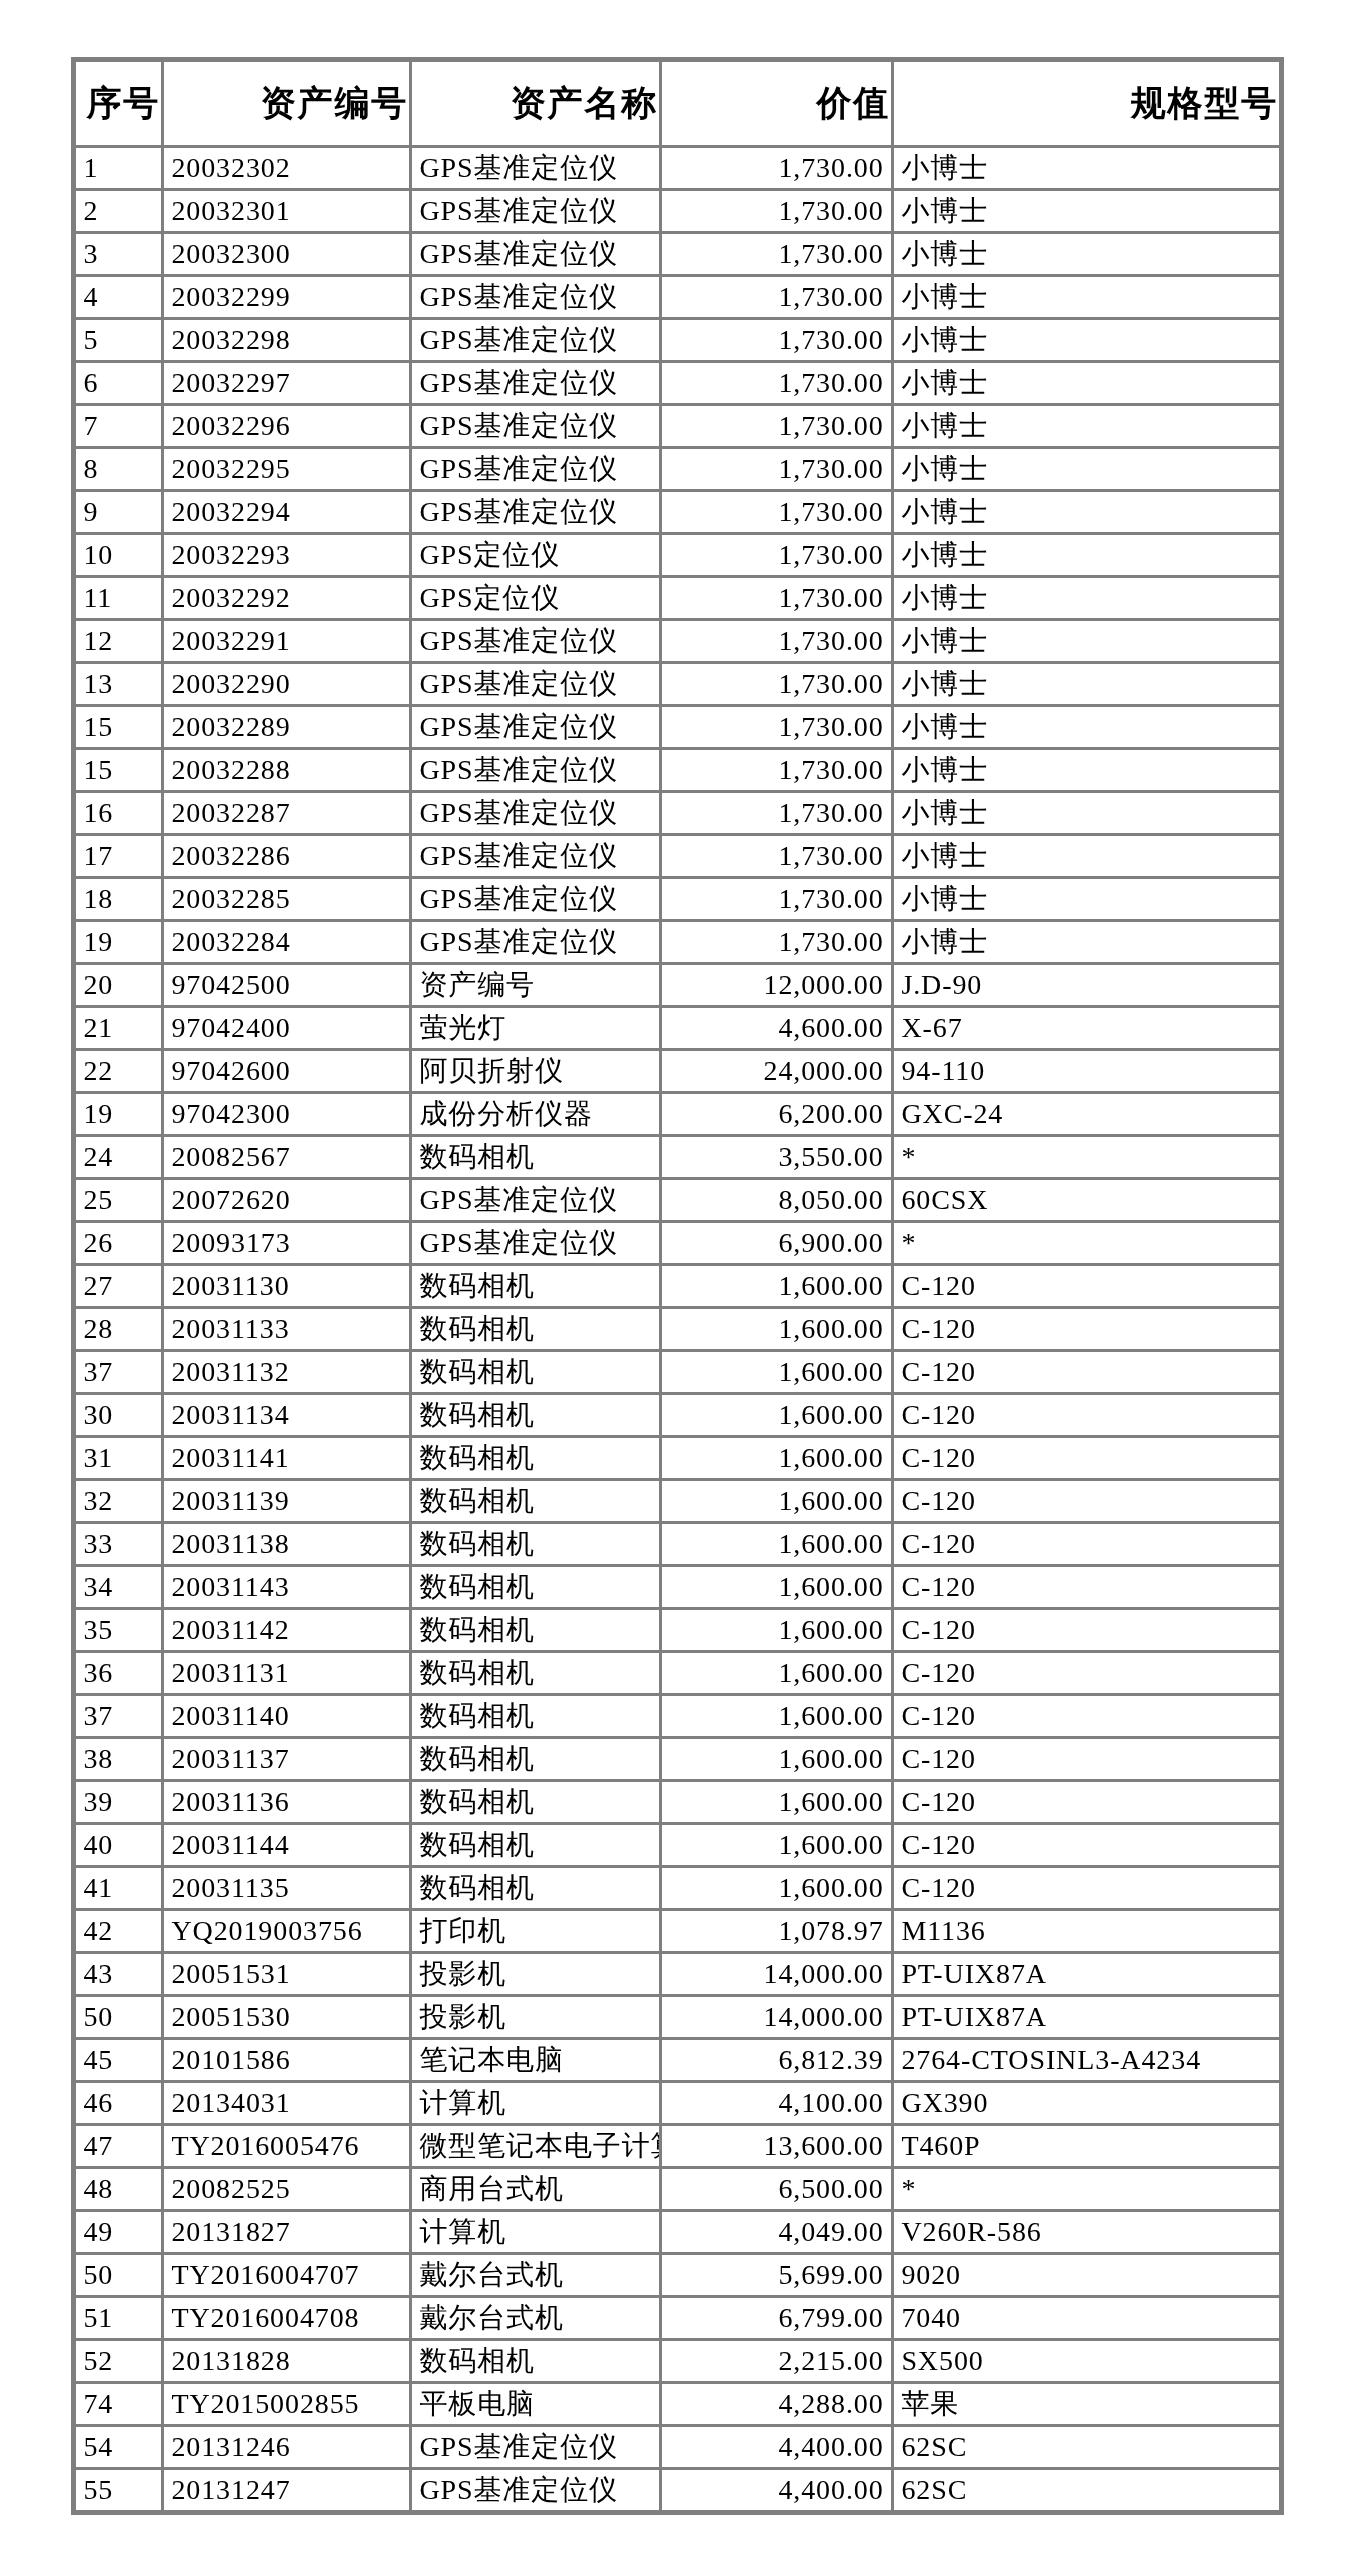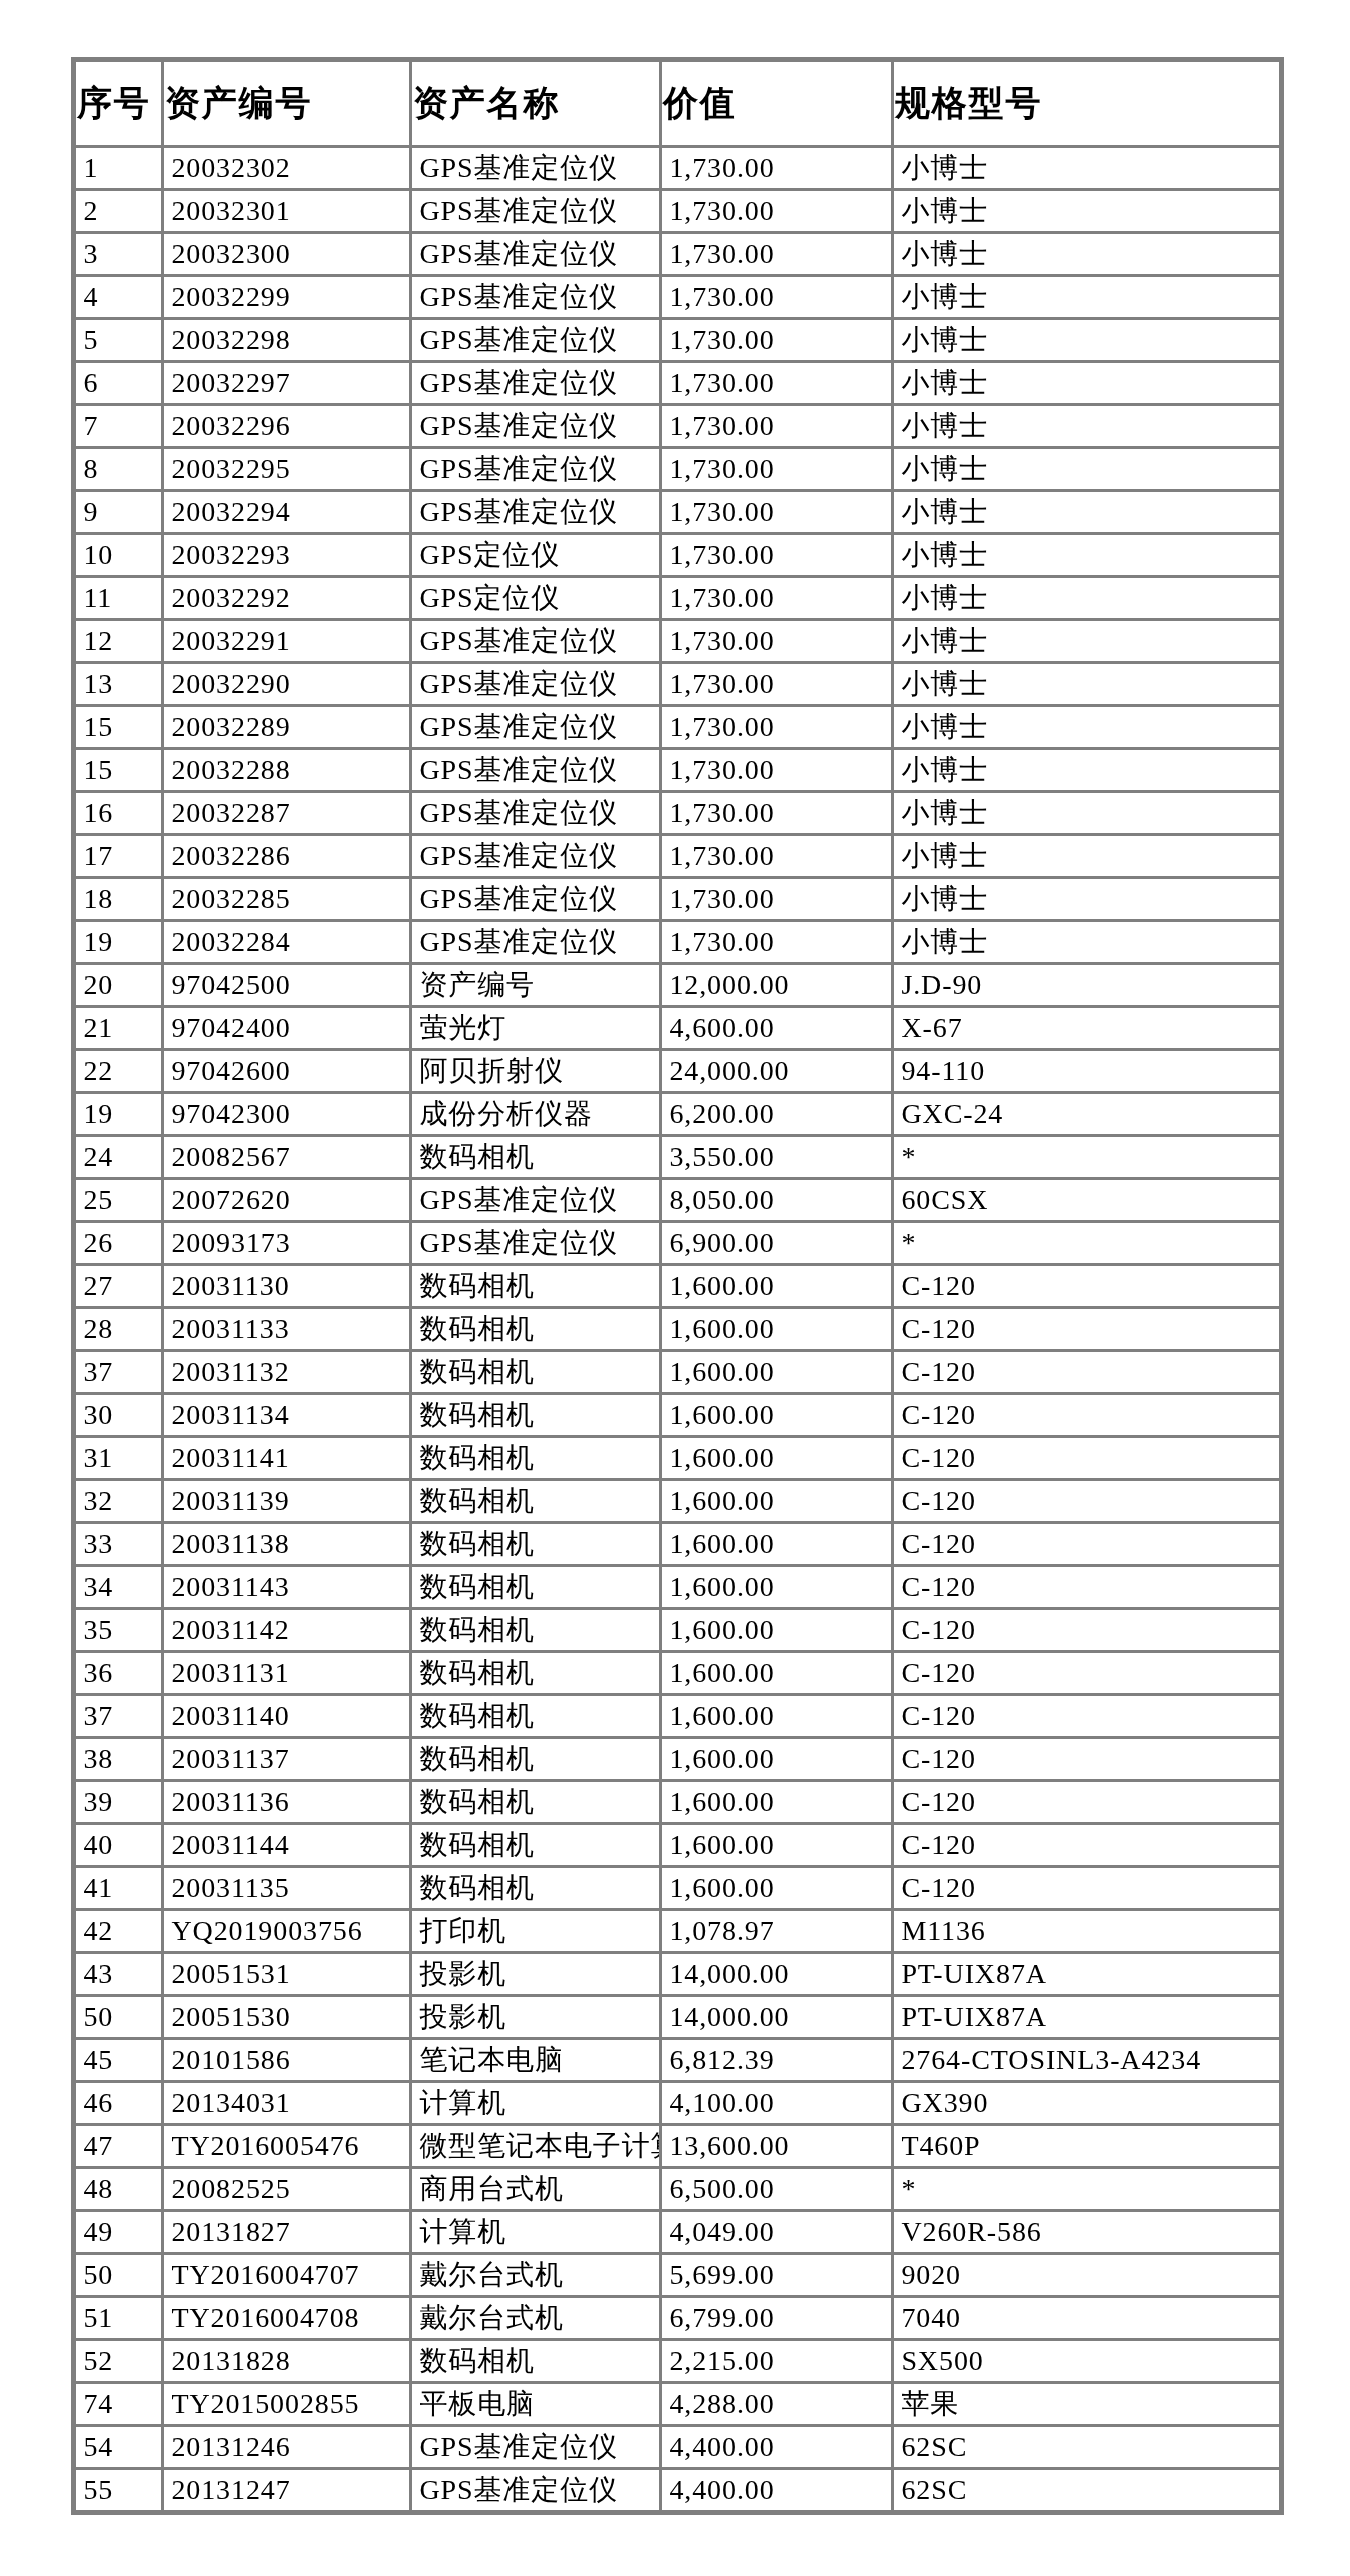--- a/index.html
+++ b/index.html
@@ -27,31 +27,32 @@
   .asset-table th, .asset-table td {
     border: 3.7px solid #7f7f7f;
     overflow: hidden;
     white-space: nowrap;
     vertical-align: middle;
   }
   .asset-table th {
     height: 81px;
     font-size: 35px;
     font-weight: bold;
-    text-align: left;
+    text-align: right;
     letter-spacing: 1.8px;
   }
   .asset-table td {
     height: 40px;
     font-size: 28px;
     letter-spacing: 0.9px;
     padding: 0 3.7px 0 7.4px;
     text-align: left;
   }
   .asset-table td.c-value {
+    text-align: right;
     padding-right: 7.4px;
     margin-left: 23px;
   }
   col.w-index { width: 89px; }
   col.w-id    { width: 248px; }
   col.w-name  { width: 250px; }
   col.w-value { width: 232px; }
   col.w-spec  { width: 389px; }
 </style>
 </head>

